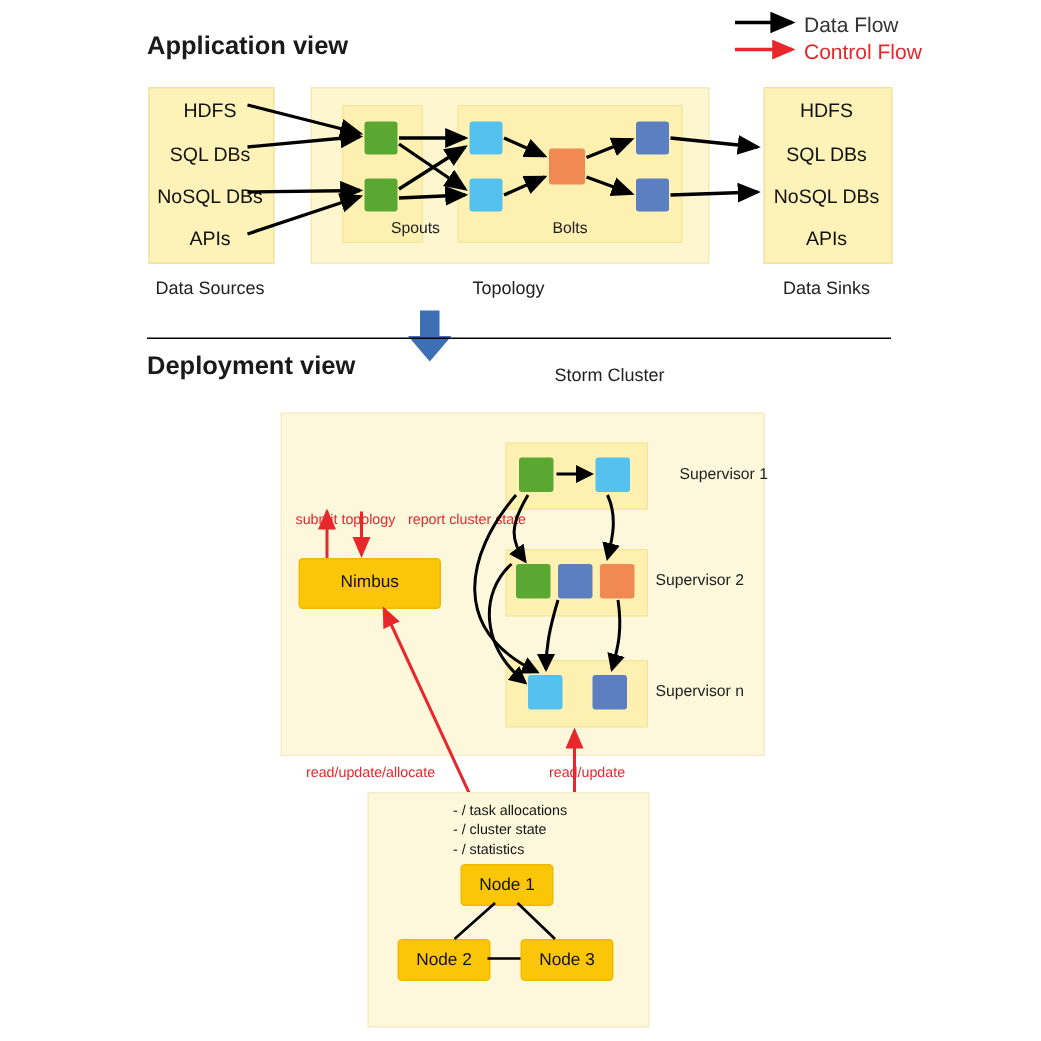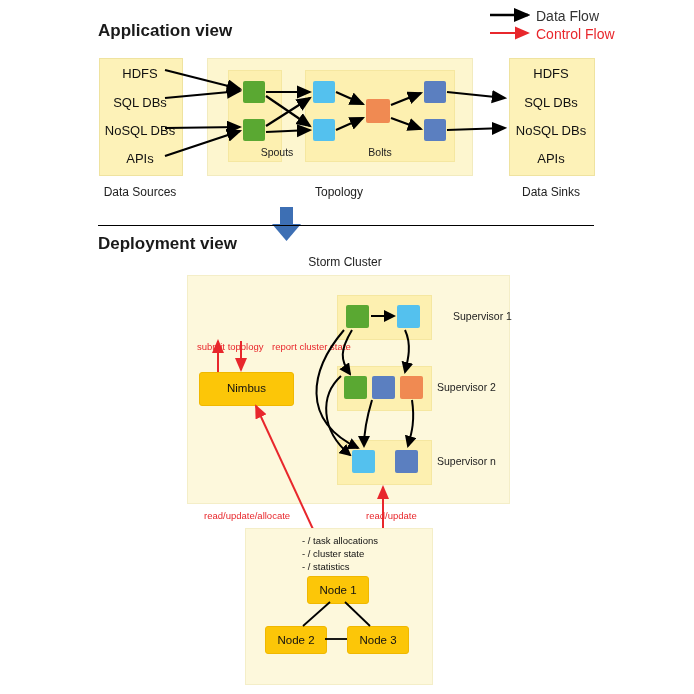--- a/index.html
+++ b/index.html
@@ -229,21 +229,21 @@
     <g>
       <rect x="280" y="207" width="13" height="19" fill="#3d6fb4"></rect>
       <path d="M272,224 L301,224 L286.5,241 z" fill="#3d6fb4"></path>
     </g>
   </svg>
 
   <div class="abs divider" style="left:98px; top:225px; width:496px;"></div>
 
   <div class="abs view-title" style="left:98px; top:234px;">Deployment view</div>
 
-  <div class="abs section-caption" style="left:247px; top:255px; width:196px;">Storm Cluster</div>
+  <div class="abs section-caption" style="left:247px; top:243px; width:196px;text-align:right;">Storm Cluster</div>
 
   <div class="abs panel-deploy" style="left:187px; top:275px; width:321px; height:227px;"></div>
 
 
   <div class="abs ybox" style="left:199px; top:372px; width:93px; height:32px;">
     <span>Nimbus</span>
   </div>
 
   <div class="abs red-text" style="left:197px; top:341px;">
     <span>submit</span>

